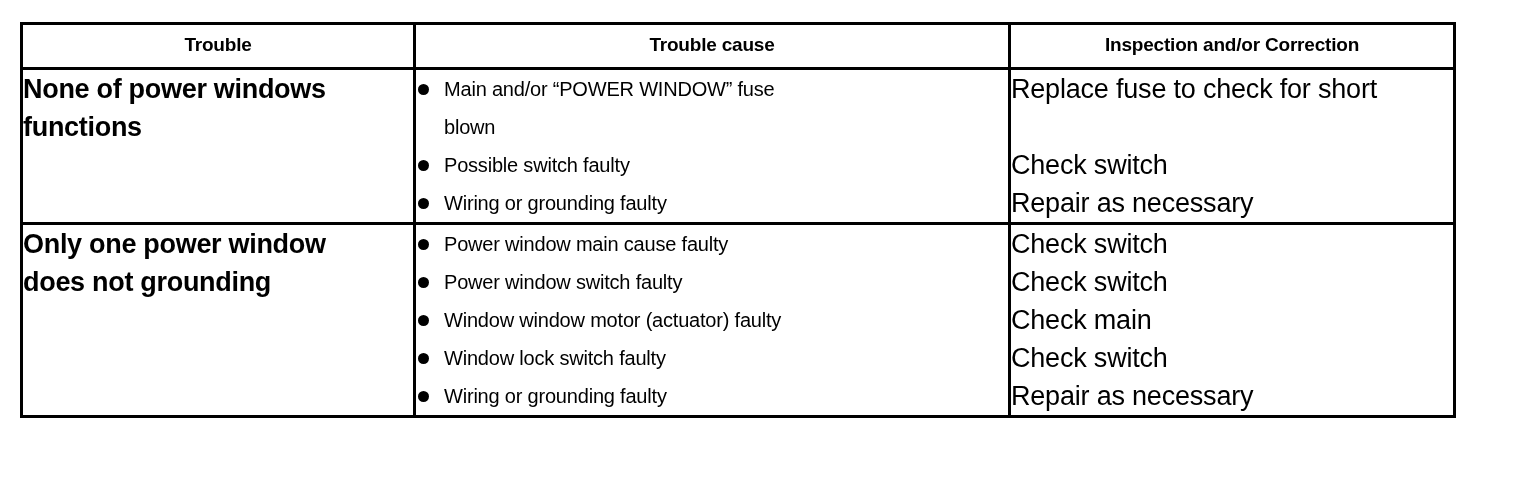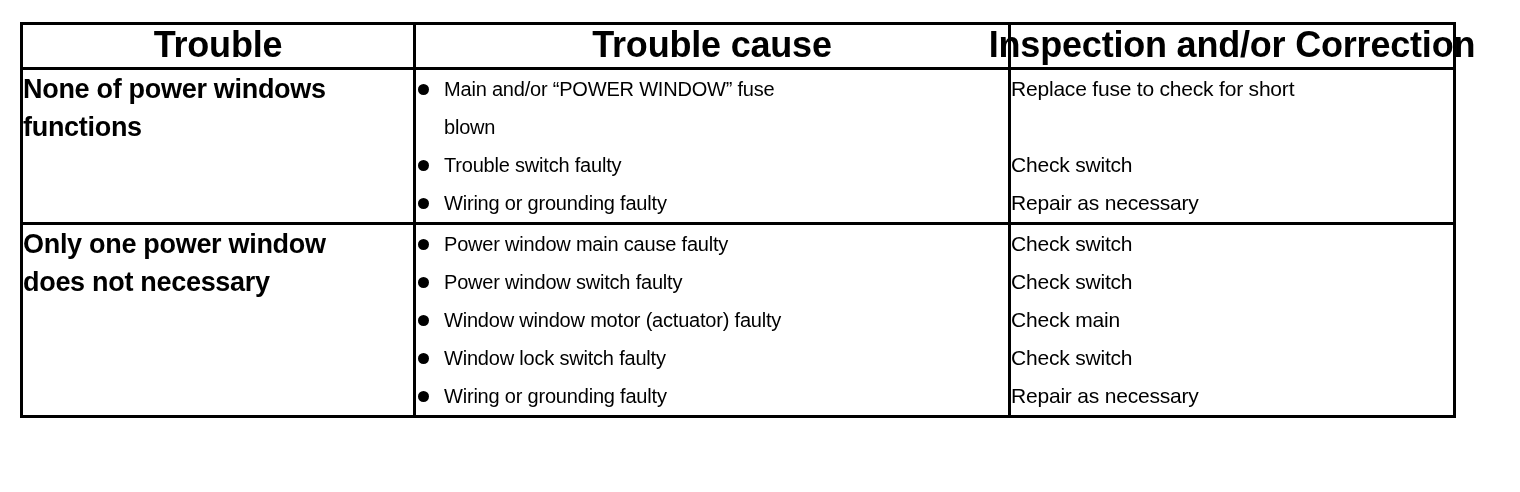--- a/index.html
+++ b/index.html
@@ -48,21 +48,21 @@
   }
 
   col.c-trouble  { width: 393px; }
   col.c-cause    { width: 595px; }
   col.c-correct  { width: 445px; }
 
   
   thead th {
     height: 42px;
     text-align: center;
-    font-size: 36px;
+    font-size: 19px;
     font-weight: bold;
     letter-spacing: -0.2px;
   }
   .hd-inner {
     display: flex;
     align-items: center;
     justify-content: center;
     height: 39px;
     line-height: 1;
     white-space: nowrap;
@@ -105,21 +105,21 @@
     width: 11px;
     height: 11px;
     border-radius: 50%;
     background: #000000;
   }
 
   .cell-correct {
     padding: 6px 0 8px 14px;
   }
   .corr-line {
-    font-size: 21px;
+    font-size: 27px;
     line-height: 38px;
     letter-spacing: -0.2px;
     white-space: pre;
     min-height: 38px;
   }
   .corr-line.blank {
     color: transparent;
   }
 </style>
 </head>
@@ -152,35 +152,35 @@
       <tbody>
 
         <tr>
           <td class="cell-trouble">
             <div class="trouble-text">None of power windows functions</div>
           </td>
           <td class="cell-cause">
             <ul class="cause-list">
               <li>Main and/or “POWER WINDOW” fuse
 blown</li>
-              <li>Trouble switch faulty</li>
+              <li>Possible switch faulty</li>
               <li>Wiring or grounding faulty</li>
             </ul>
           </td>
           <td class="cell-correct">
             <div class="corr-line">Replace fuse to check for short</div>
             <div class="corr-line blank"></div>
             <div class="corr-line">Check switch</div>
             <div class="corr-line">Repair as necessary</div>
           </td>
         </tr>
 
         <tr>
           <td class="cell-trouble">
-            <div class="trouble-text">Only one power window does not necessary</div>
+            <div class="trouble-text">Only one power window does not grounding</div>
           </td>
           <td class="cell-cause">
             <ul class="cause-list">
               <li>Power window main cause faulty</li>
               <li>Power window switch faulty</li>
               <li>Window window motor (actuator) faulty</li>
               <li>Window lock switch faulty</li>
               <li>Wiring or grounding faulty</li>
             </ul>
           </td>

